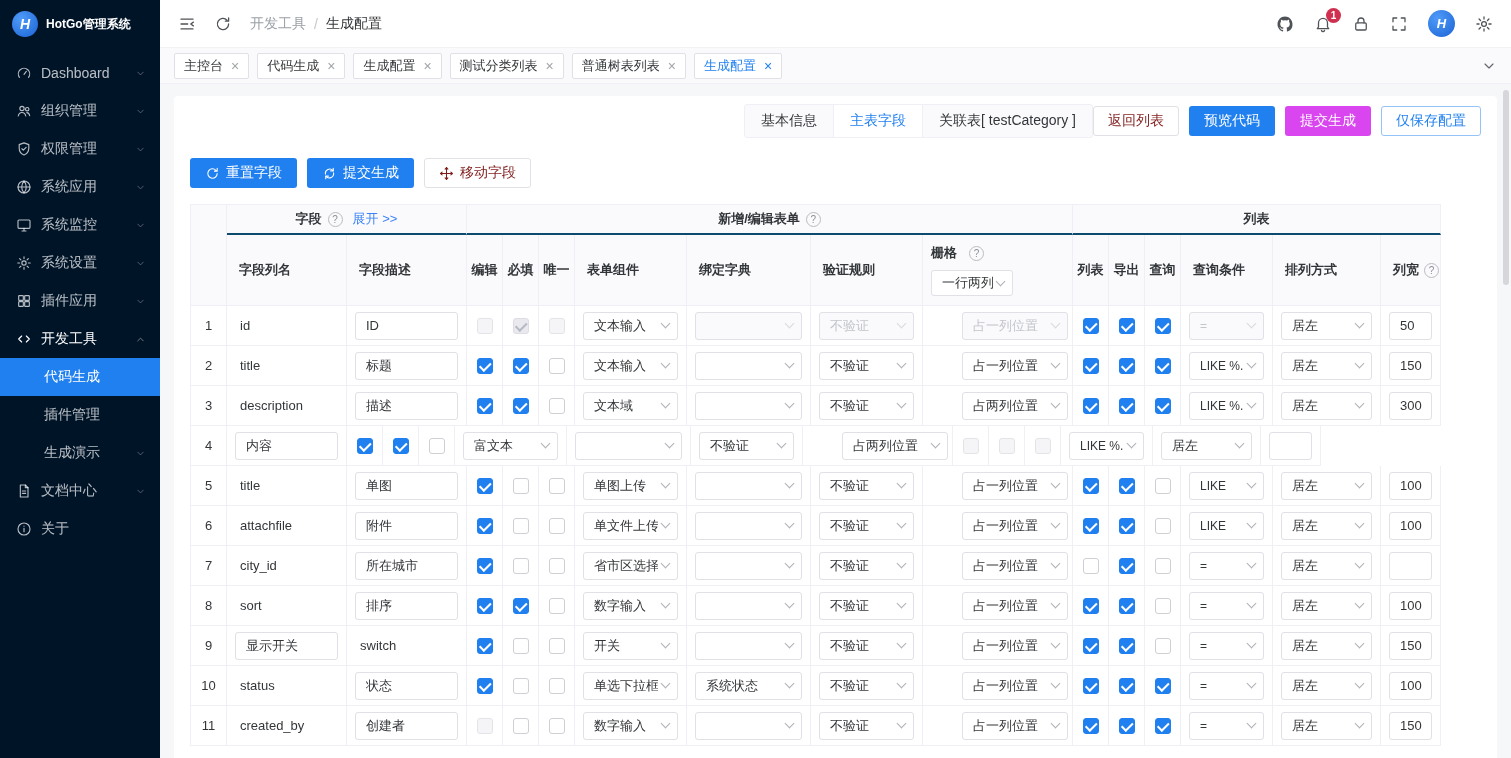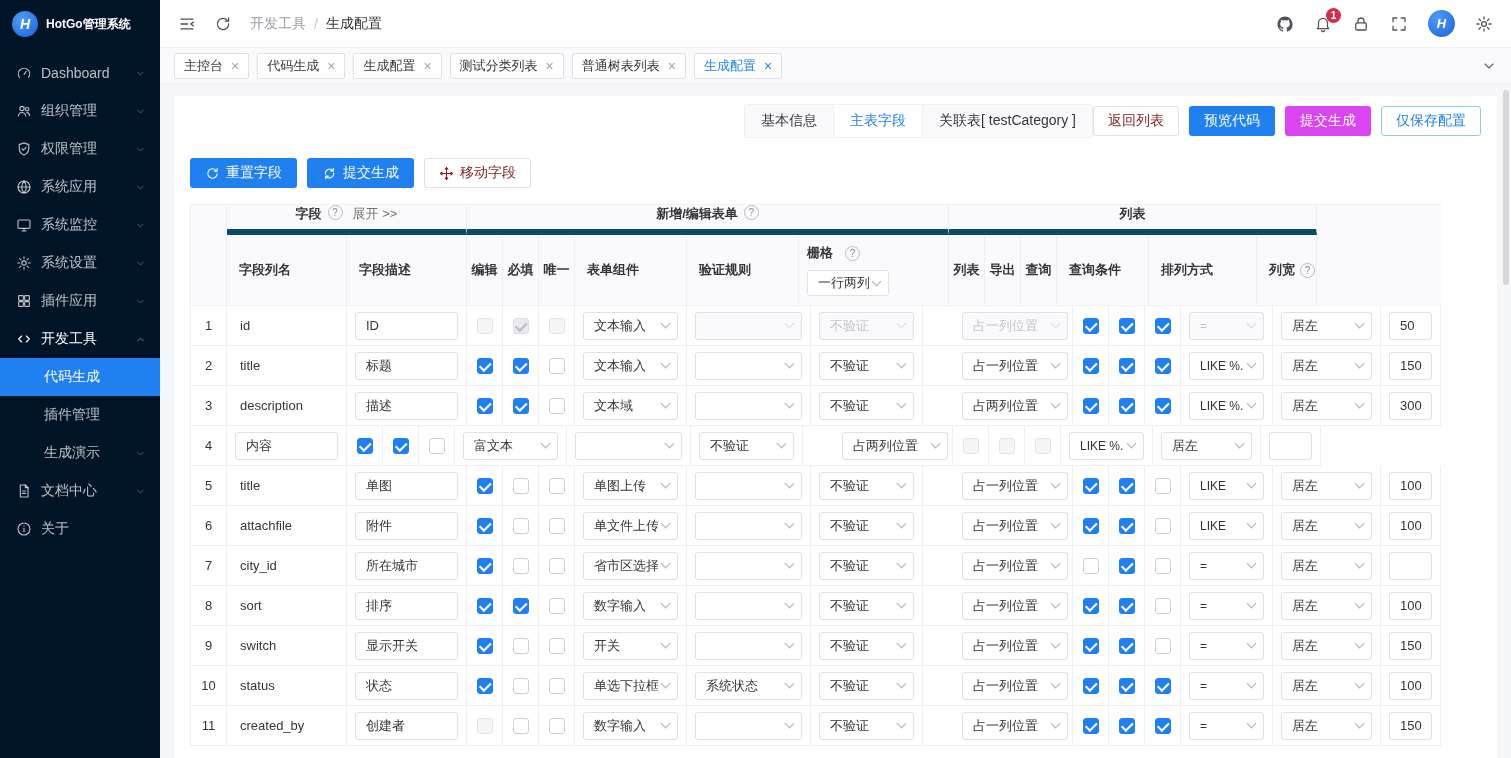--- a/index.html
+++ b/index.html
@@ -66,27 +66,27 @@
 .btn-primary{background:#2080f0;color:#fff}
 .btn-success{background:#d946ef;color:#fff}
 .btn-ghost{border-color:#94c4f7;color:#2080f0}
 .toolbar{margin-top:20px;display:flex;gap:10px}
 
 
 .gtable{margin-top:16px;width:1251px;border-top:1px solid #efeff5;border-left:1px solid #efeff5;font-size:13px}
 .thead{display:flex;background:#fafafc}
 .hcol-idx{width:36px;border-right:1px solid #efeff5;border-bottom:1px solid #efeff5}
 .hgroup{display:flex;flex-direction:column}
-.gtitle{height:30px;display:flex;justify-content:center;gap:6px;border-right:1px solid #efeff5;border-bottom:6px solid #0c4a6e;font-weight:700;color:#333639}
+.gtitle{height:30px;display:flex;align-items:center;justify-content:center;gap:6px;border-right:1px solid #efeff5;border-bottom:2px solid #0c4a6e;font-weight:700;color:#333639}
 .gcols{display:flex}
 .hcell{height:71px;display:flex;align-items:center;padding:0 12px;border-right:1px solid #efeff5;border-bottom:1px solid #efeff5;font-weight:700;color:#333639;gap:5px;white-space:nowrap}
 .hcell.c-ck{justify-content:center;padding:0 2px}
 .hcell.colstack{flex-direction:column;justify-content:center;align-items:flex-start;gap:8px;padding-left:8px}
 .hlbl{display:flex;align-items:center;gap:12px}
-.expand{color:#737373;font-weight:400;cursor:pointer;margin-left:4px;text-decoration:none}
+.expand{color:#3b82f6;font-weight:400;cursor:pointer;margin-left:4px;text-decoration:none}
 .help{width:15px;height:15px;border-radius:50%;border:1px solid #b9bcc1;color:#8b8f94;font-size:10px;display:inline-flex;align-items:center;justify-content:center;font-weight:400;flex-shrink:0;cursor:pointer}
 .tbody{background:#fff}
 .tr{display:flex;height:40px}
 .td{display:flex;align-items:center;justify-content:center;padding:0 4px;border-right:1px solid #efeff5;border-bottom:1px solid #efeff5;overflow:hidden}
 .td.left{justify-content:flex-start;padding-left:13px}
 .c-idx{width:36px}.c-name{width:120px}.c-desc{width:120px}.c-ck{width:36px}.c-comp{width:112px}.c-dict{width:124px}.c-rule{width:112px}.c-grid{width:150px}.c-cond{width:92px}.c-align{width:108px}.c-w{width:60px}
 .td.c-grid{justify-content:flex-end;padding-left:6px}
 .td.c-grid .sel{width:106px}
 
 
@@ -420,20 +420,21 @@
               <div class="hgroup">
                 <div class="gtitle">
                   <span>新增/编辑表单</span>
                   <span class="help">?</span>
                 </div>
                 <div class="gcols">
                   <div class="hcell c-ck">编辑</div>
                   <div class="hcell c-ck">必填</div>
                   <div class="hcell c-ck">唯一</div>
                   <div class="hcell c-comp">表单组件</div>
+                  <div class="hcell c-dict">绑定字典</div>
                   <div class="hcell c-rule">验证规则</div>
                   <div class="hcell c-grid colstack">
                     <span class="hlbl">
                       <span>栅格</span>
                       <span class="help">?</span>
                     </span>
                     <span class="sel sel-sm">
                       <span class="sel-v">一行两列</span>
                       <span class="chev"></span>
                     </span>
@@ -961,24 +962,24 @@
                     <span class="sel-v">居左</span>
                     <span class="chev"></span>
                   </span>
                 </div>
                 <div class="td c-w">
                   <span class="inp">100</span>
                 </div>
               </div>
               <div class="tr">
                 <div class="td c-idx">9</div>
-                <div class="td c-name left">switch</div>
                 <div class="td c-desc">
                   <span class="inp">显示开关</span>
                 </div>
+                <div class="td c-name left">switch</div>
                 <div class="td c-ck">
                   <span class="cb on"></span>
                 </div>
                 <div class="td c-ck">
                   <span class="cb"></span>
                 </div>
                 <div class="td c-ck">
                   <span class="cb"></span>
                 </div>
                 <div class="td c-comp">

